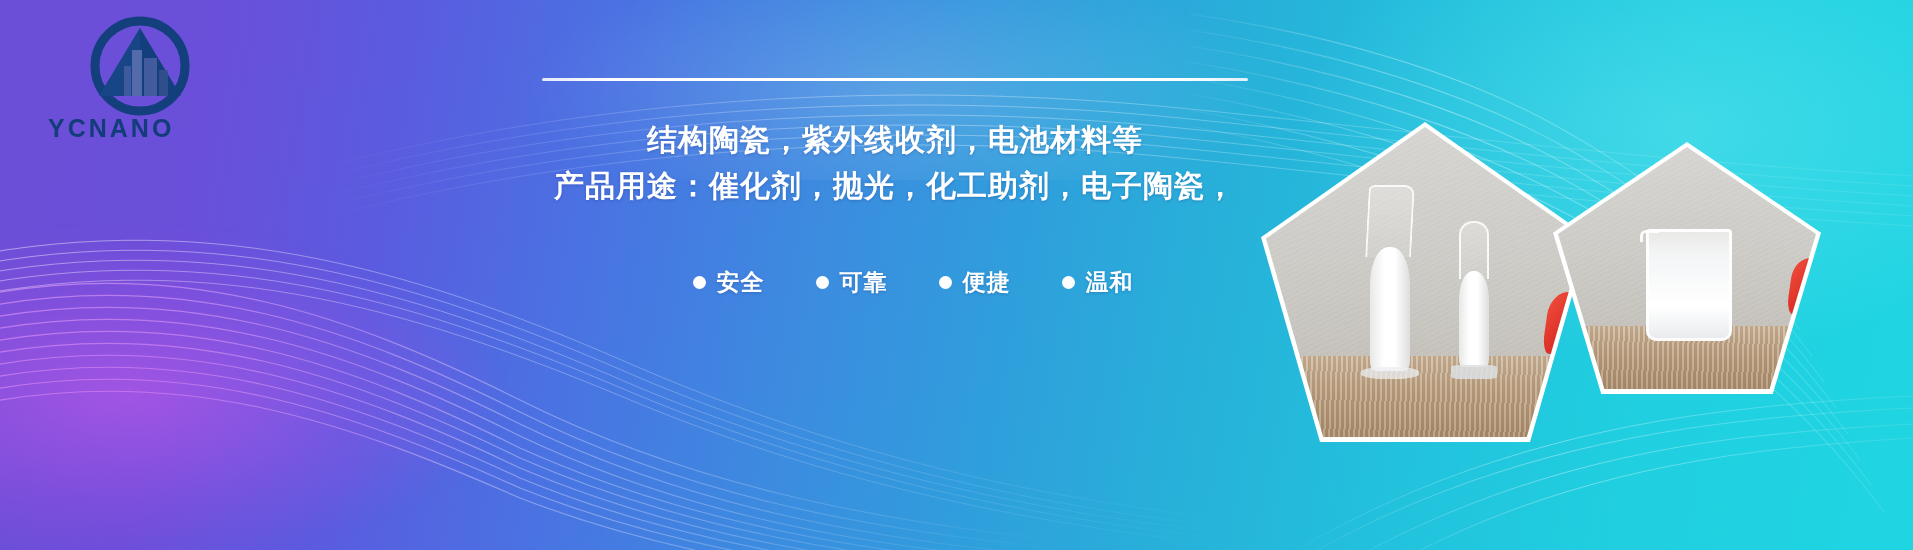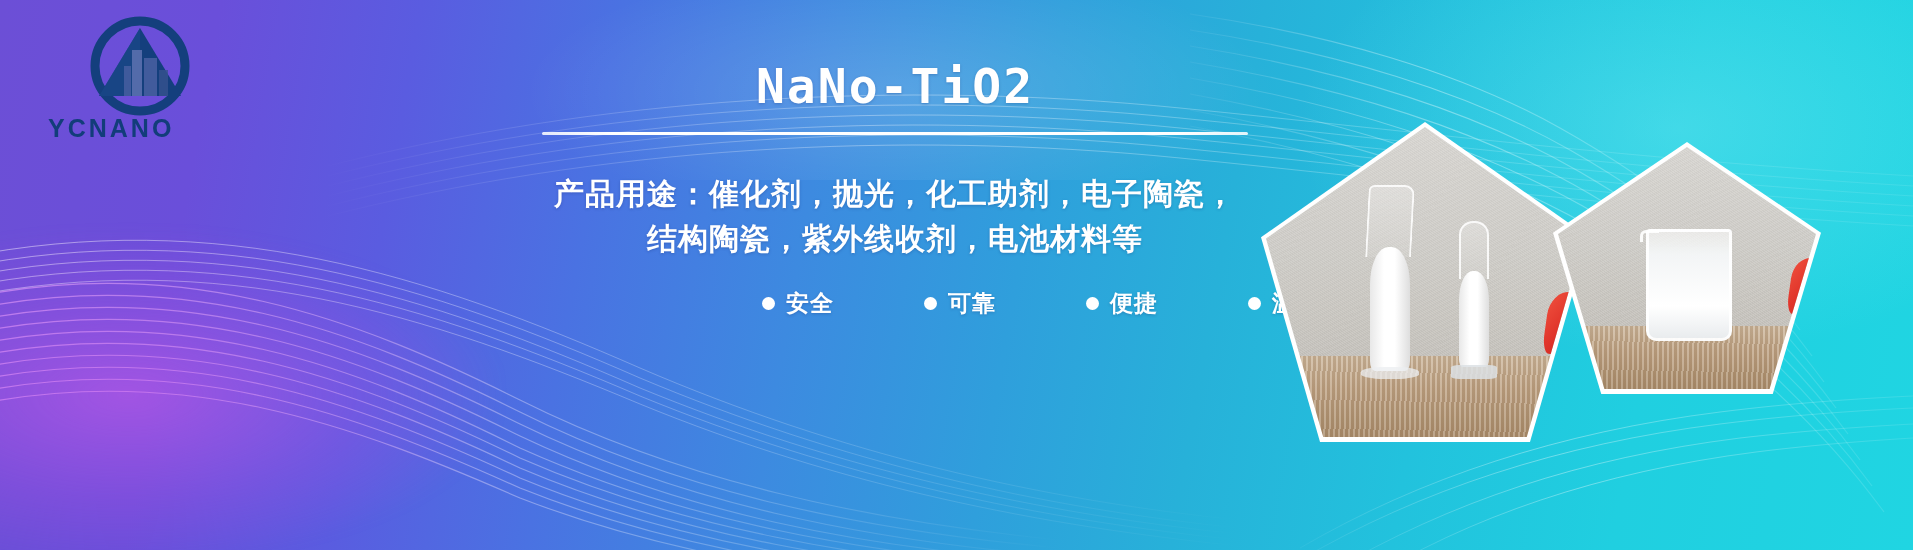--- a/index.html
+++ b/index.html
@@ -102,24 +102,24 @@
     margin-top:36px;
     font-size:30px;
     font-weight:700;
     line-height:1.52;
     letter-spacing:1px;
     text-shadow:0 1px 3px rgba(20,40,110,.28);
   }
   .desc .line { display:block; }
 
   .features {
-    margin-top:26px;
+    margin-top:59px;
     display:flex;
-    justify-content:flex-end;
-    gap:90px;
+    justify-content:center;
+    gap:51px;
     padding-left:36px;
   }
   .feature {
     display:flex;
     align-items:center;
     gap:11px;
     font-size:23px;
     font-weight:700;
     letter-spacing:1px;
     text-shadow:0 1px 3px rgba(20,40,110,.28);
@@ -333,26 +333,25 @@
       <path d="M55 14 L55 82 L14 82 Z" fill="#1b4a8c" opacity="0.55"></path>
       <rect x="47" y="36" width="10" height="46" fill="#5a6fae" opacity="0.9"></rect>
       <rect x="59" y="44" width="13" height="38" fill="#465ea0" opacity="0.9"></rect>
       <rect x="39" y="52" width="7" height="30" fill="#465ea0" opacity="0.85"></rect>
       <rect x="74" y="56" width="9" height="26" fill="#36528f" opacity="0.8"></rect>
     </svg>
     <div class="logo-word">YCNANO</div>
   </div>
 
   <div class="copy">
-    <div class="title">NaNo-TiO2</div>
     <div class="rule"></div>
 
     <div class="desc">
+      <span class="line">结构陶瓷，紫外线收剂，电池材料等</span>
       <span class="line">产品用途：催化剂，抛光，化工助剂，电子陶瓷，</span>
-      <span class="line">结构陶瓷，紫外线收剂，电池材料等</span>
     </div>
 
     <div class="features">
       <div class="feature">
         <span class="dot"></span>
         <span>安全</span>
       </div>
       <div class="feature">
         <span class="dot"></span>
         <span>可靠</span>

